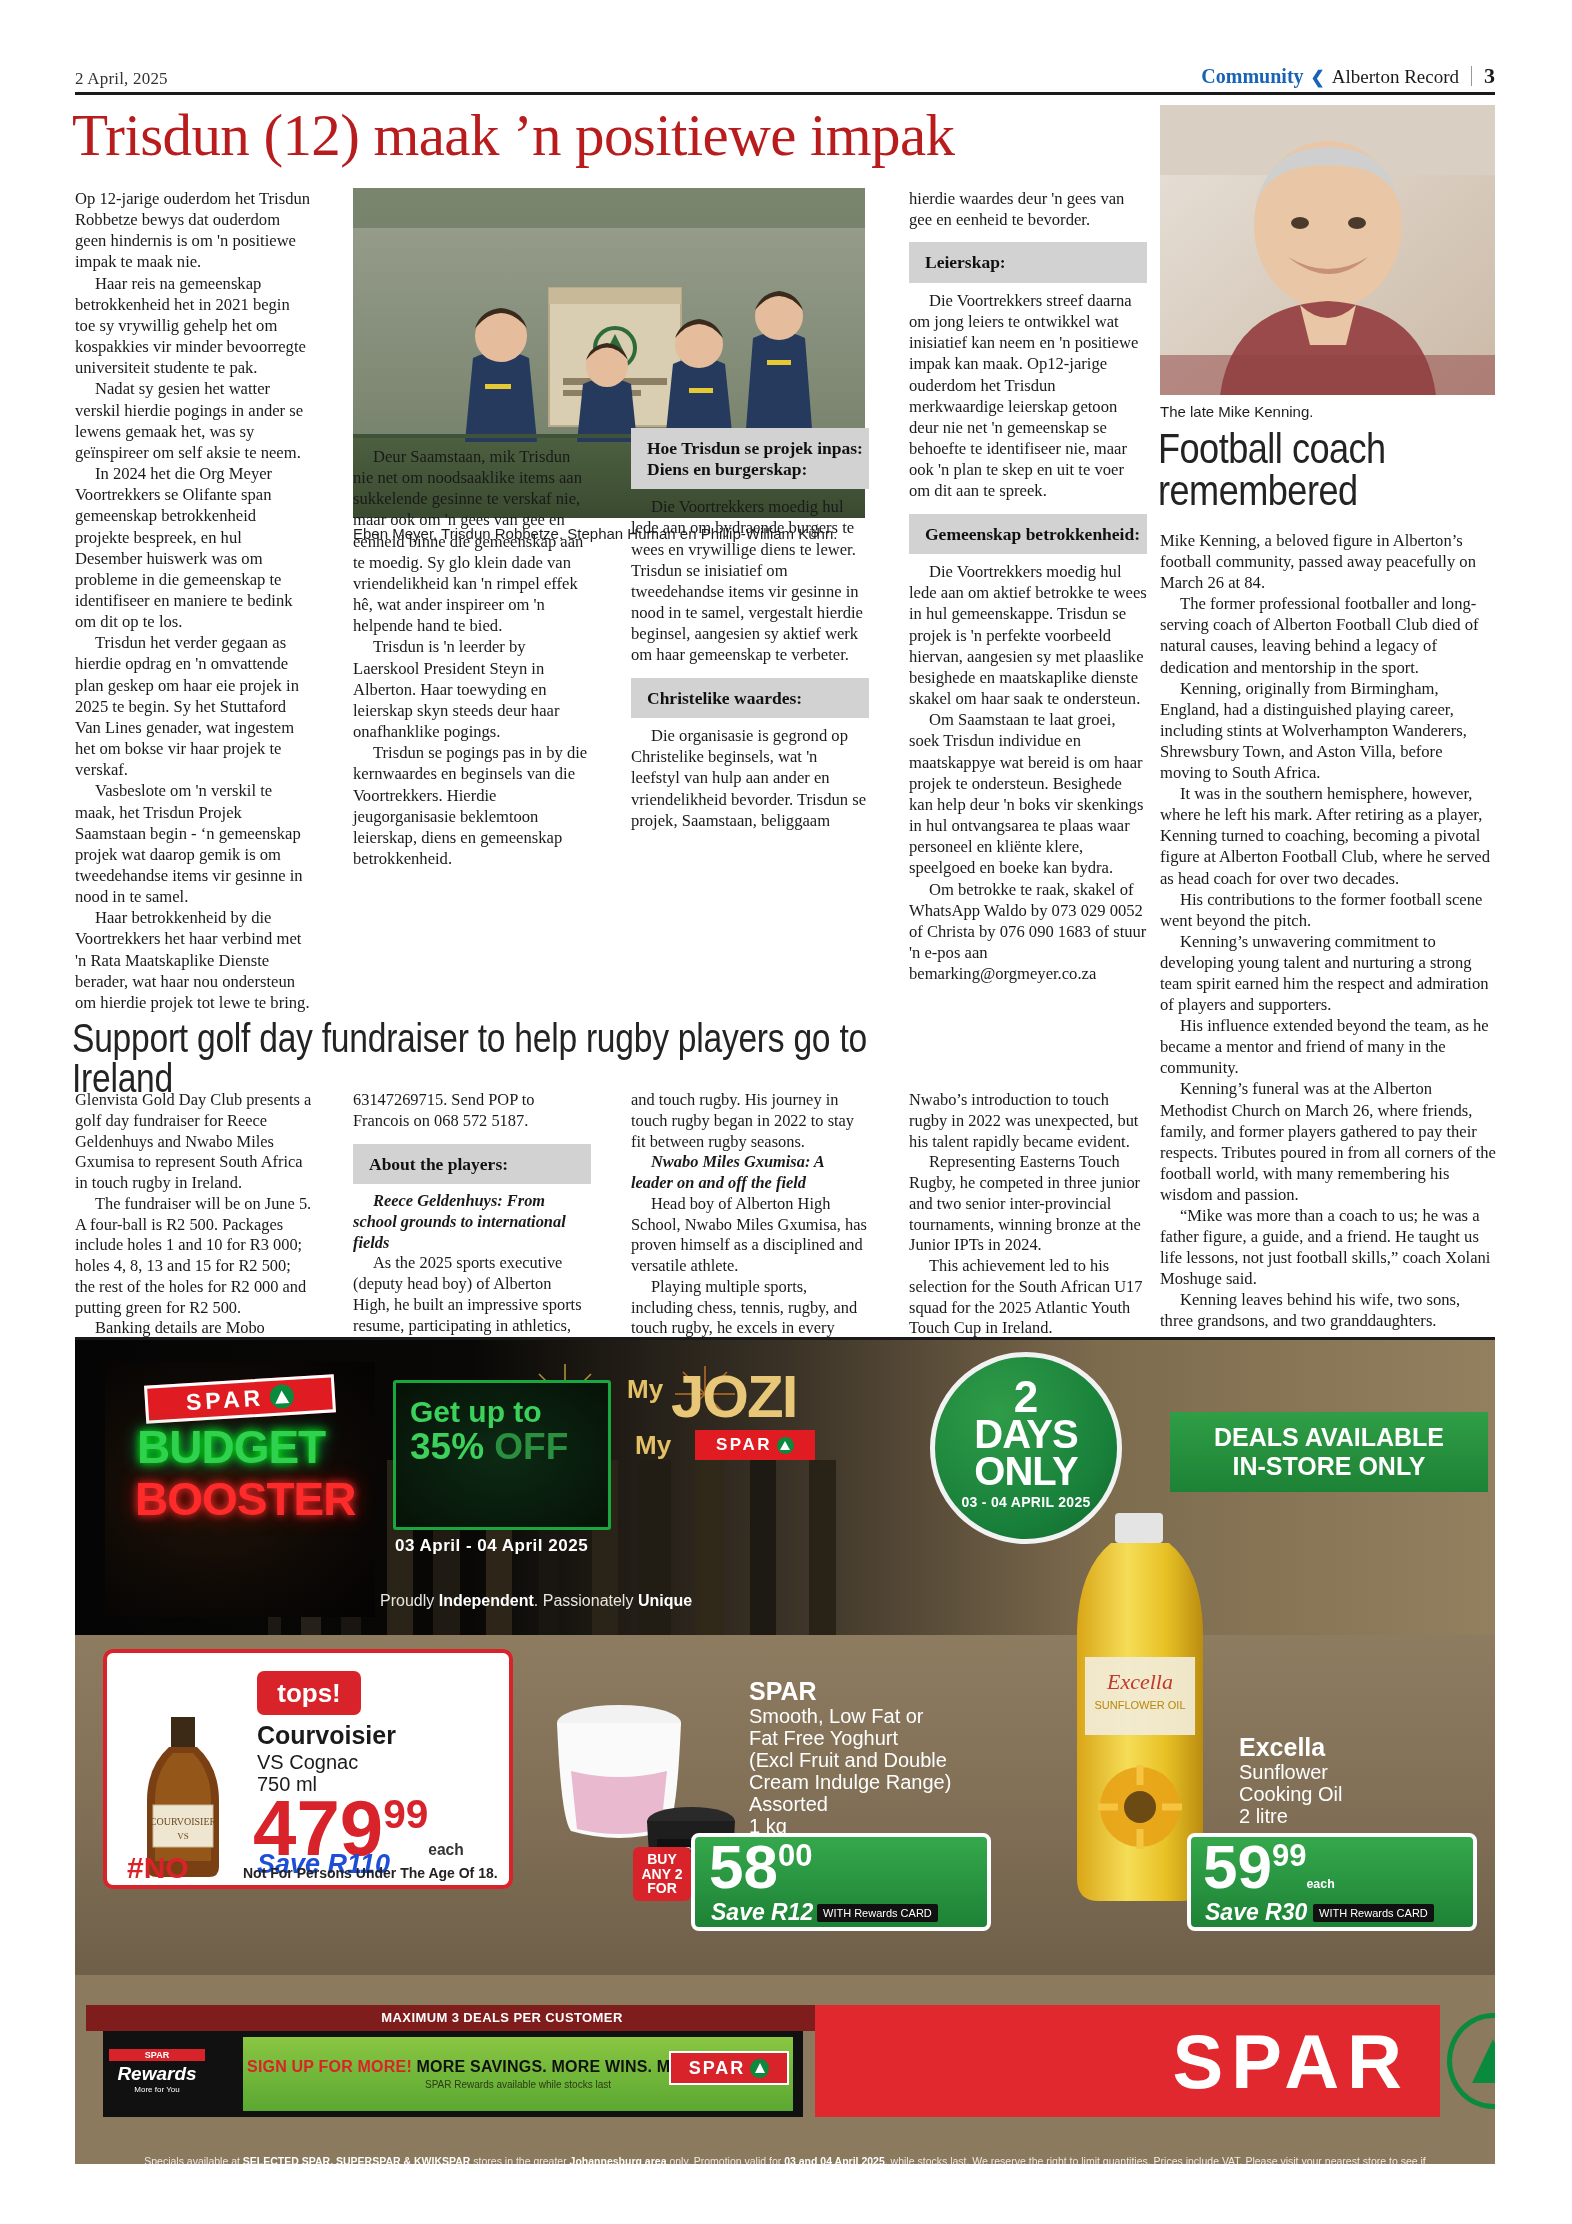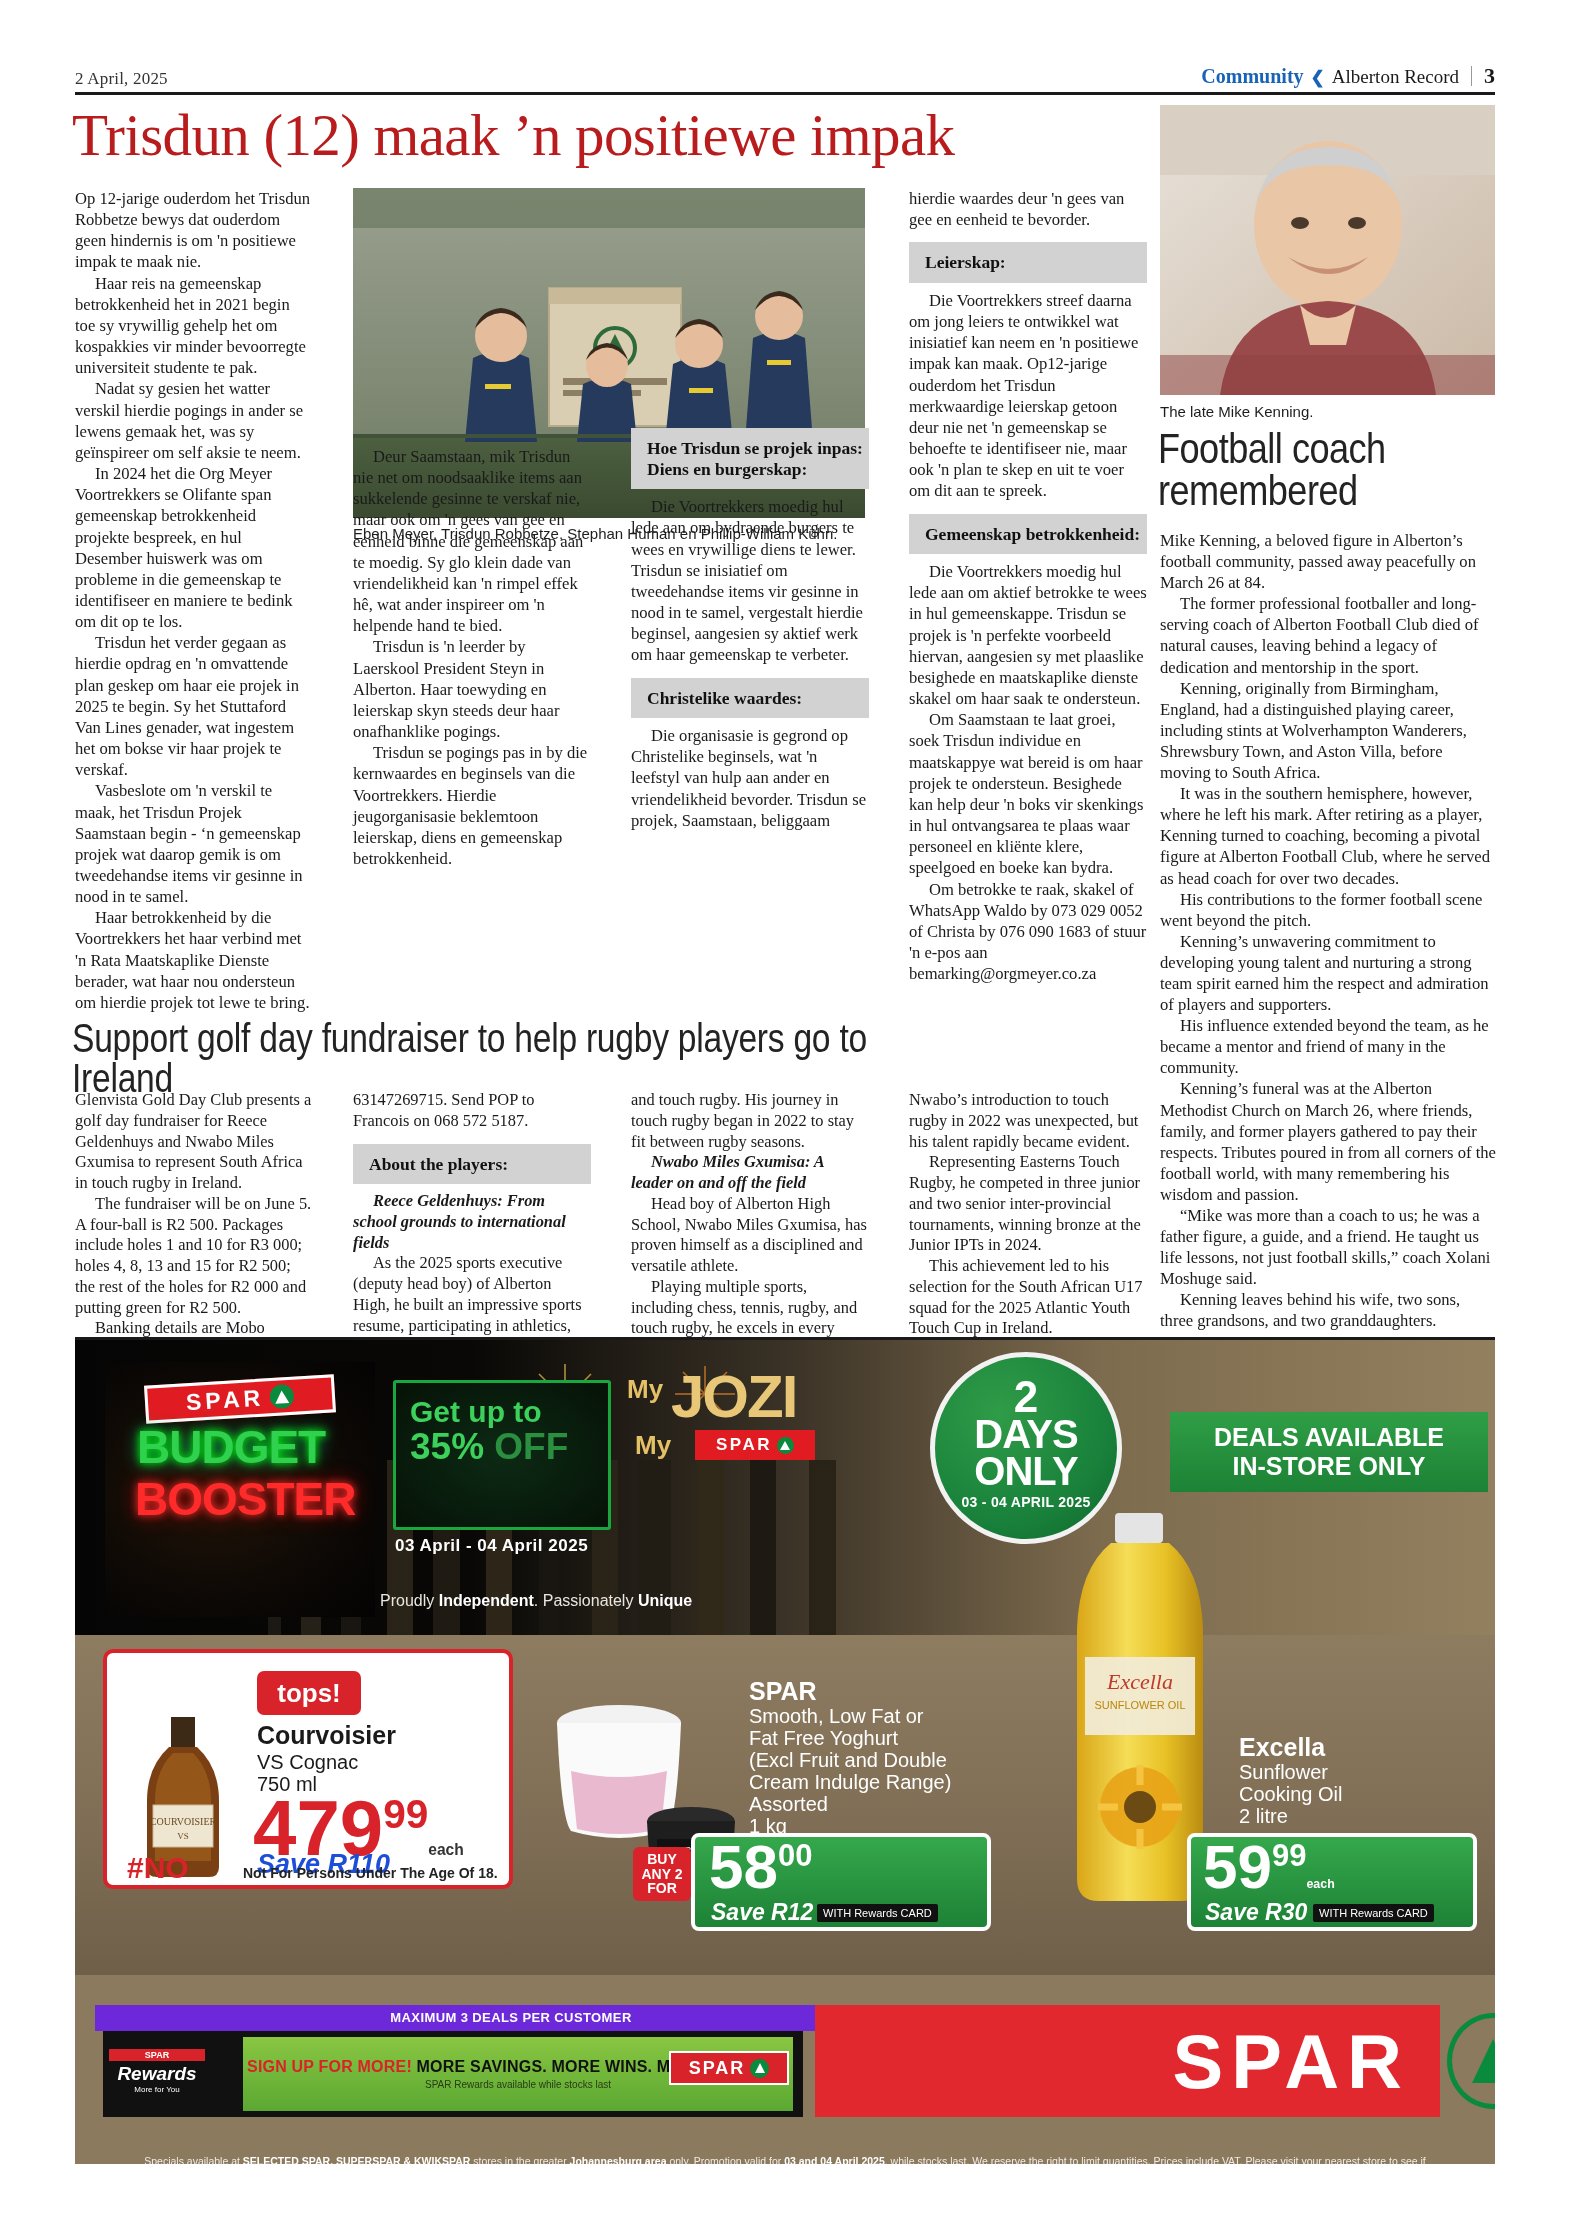--- a/index.html
+++ b/index.html
@@ -246,22 +246,22 @@
   }
   .gp-price { color:#fff; font-family:"Liberation Sans",sans-serif; font-weight:bold; line-height:.9; }
   .gp-save { color:#fff; font-family:"Liberation Sans",sans-serif; font-weight:bold; font-style:italic; font-size:23px; }
   .rewardspill {
     background:#111; color:#fff; font-family:"Liberation Sans",sans-serif; font-size:11px;
     padding:3px 6px; display:inline-flex; align-items:center; gap:3px; border-radius:2px;
   }
 
   
   .maxband {
-    position:absolute; left:20px; top:668px; width:832px; height:26px;
-    background:#6d28d9; color:#fff; font-family:"Liberation Sans",sans-serif;
+    position:absolute; left:11px; top:668px; width:832px; height:26px;
+    background:#7f1d1d; color:#fff; font-family:"Liberation Sans",sans-serif;
     font-size:13px; font-weight:bold; text-align:center; line-height:26px; letter-spacing:.4px;
   }
   .signupband {
     position:absolute; left:28px; top:694px; width:700px; height:86px;
     background:#111;
   }
   .signup-inner {
     position:absolute; left:140px; top:6px; width:550px; height:74px;
     background:linear-gradient(180deg,#8ac642 0%,#5aa832 100%);
     display:flex; flex-direction:column; align-items:center; justify-content:center;

